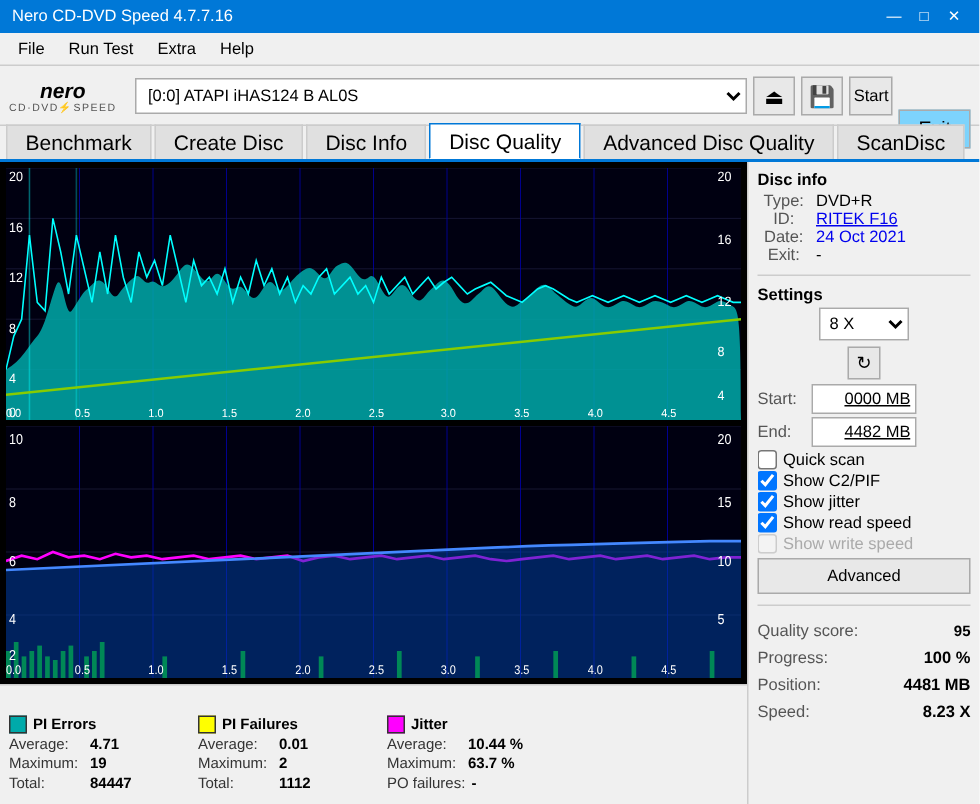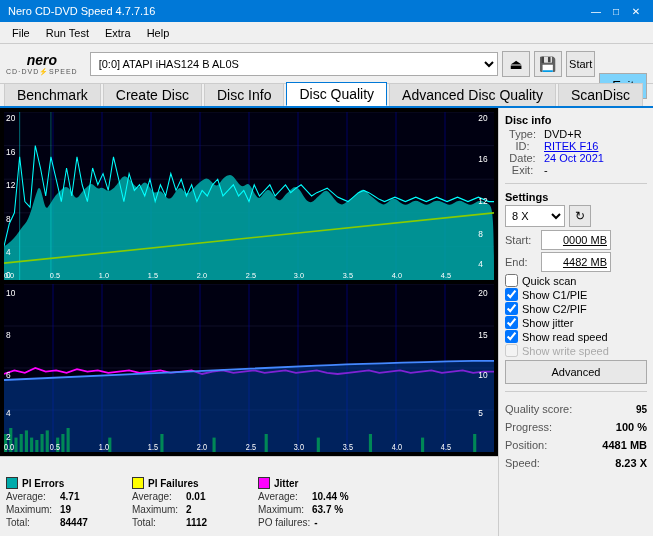--- a/index.html
+++ b/index.html
@@ -159,21 +159,21 @@
     }
     .panel-section-title { font-weight: bold; font-size: 11px; margin-bottom: 2px; }
     .info-row { display: flex; gap: 4px; text-align: center; }
     .info-label { color: #555; min-width: 35px; }
     .info-value { color: #000; }
     .info-value.link { color: #0000ee; text-decoration: underline; }
     .info-value.date-link { color: #0000ee; }
     
     .divider { height: 1px; background: #ccc; margin: 3px 0; }
     
-    .settings-row { display: flex; gap: 4px; align-items: center; margin-bottom: 3px; }
+    .settings-row { display: flex; gap: 4px; align-items: center; margin-bottom: 3px; flex-direction: column; }
     .speed-select {
       width: 60px; height: 22px;
       border: 1px solid #aaa;
       font-size: 11px; padding: 0 2px;
       background: white;
     }
     .refresh-btn {
       width: 22px; height: 22px;
       border: 1px solid #aaa;
       background: #e8e8e8;
@@ -494,24 +494,20 @@
       </div>
       <div class="mb-row">
         <span class="mb-label">End:</span>
         <input type="text" class="mb-input" value="4482 MB" style="">
       </div>
       <div class="checkbox-row">
         <input type="checkbox" id="quick-scan" style="">
         <label for="quick-scan">Quick scan</label>
       </div>
       <div class="checkbox-row">
-        <input type="checkbox" id="show-c1" checked="" style="">
-        <label for="show-c1">Show C1/PIE</label>
-      </div>
-      <div class="checkbox-row">
         <input type="checkbox" id="show-c2" checked="" style="">
         <label for="show-c2">Show C2/PIF</label>
       </div>
       <div class="checkbox-row">
         <input type="checkbox" id="show-jitter" checked="" style="">
         <label for="show-jitter">Show jitter</label>
       </div>
       <div class="checkbox-row">
         <input type="checkbox" id="show-read" checked="" style="">
         <label for="show-read">Show read speed</label>

